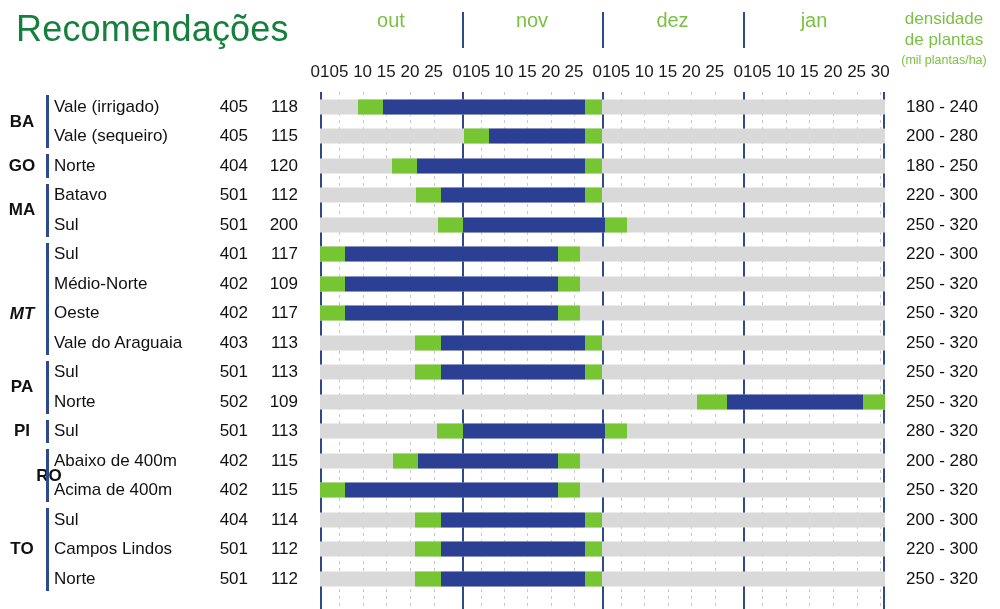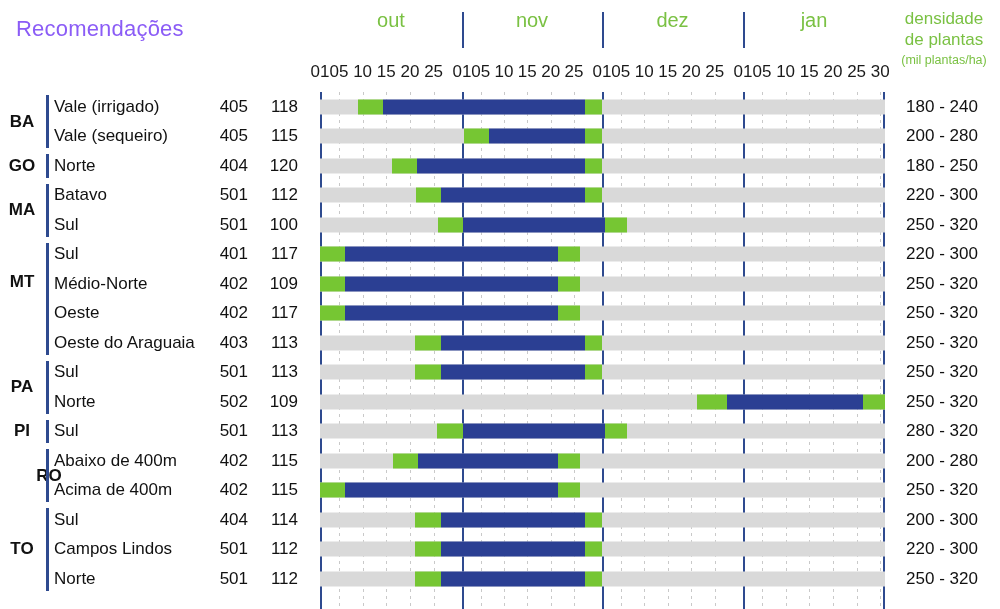--- a/index.html
+++ b/index.html
@@ -13,22 +13,22 @@
   }
 
   
 
   #page { position:relative; width:1000px; height:609px; }
 
   
   .header { position:absolute; left:0; top:0; width:1000px; height:92px; }
 
   .title {
-    position:absolute; left:16px; top:16px;
-    font-size:22px; color:#8b5cf6; letter-spacing:.2px;
+    position:absolute; left:16px; top:8px;
+    font-size:36px; color:#15803d; letter-spacing:.2px;
     white-space:nowrap;
   }
 
   .ciclo-block {
     position:absolute; left:196px; top:8px; width:114px;
     text-align:right; color:#7ac143; font-size:17px; line-height:20px;
   }
   .ciclo-block .l1 { display:block; }
   .ciclo-block .l2 { display:block; }
   .ciclo-block .l3 { display:block; font-size:15px; }
@@ -233,30 +233,30 @@
         <div class="track">
           <div class="seg green" style="left: 96px; width: 25px;"></div>
           <div class="seg blue" style="left: 121px; width: 144px;"></div>
           <div class="seg green" style="left: 265px; width: 17px;"></div>
         </div>
         <div class="dens">220 - 300</div>
       </div>
       <div class="row">
         <div class="region">Sul</div>
         <div class="micro">501</div>
-        <div class="ciclo">100</div>
+        <div class="ciclo">200</div>
         <div class="track">
           <div class="seg green" style="left: 118px; width: 25px;"></div>
           <div class="seg blue" style="left: 143px; width: 142px;"></div>
           <div class="seg green" style="left: 285px; width: 22px;"></div>
         </div>
         <div class="dens">250 - 320</div>
       </div>
       <div class="row">
-        <div class="uf" style="top: 42px;">MT</div>
+        <div class="uf" style="top: 74px; font-style: italic;">MT</div>
         <div class="uf-bar" style="top: 3px; height: 112px;"></div>
         <div class="region">Sul</div>
         <div class="micro">401</div>
         <div class="ciclo">117</div>
         <div class="track">
           <div class="seg green" style="left: 0px; width: 25px;"></div>
           <div class="seg blue" style="left: 25px; width: 213px;"></div>
           <div class="seg green" style="left: 238px; width: 22px;"></div>
         </div>
         <div class="dens">220 - 300</div>
@@ -277,21 +277,21 @@
         <div class="micro">402</div>
         <div class="ciclo">117</div>
         <div class="track">
           <div class="seg green" style="left: 0px; width: 25px;"></div>
           <div class="seg blue" style="left: 25px; width: 213px;"></div>
           <div class="seg green" style="left: 238px; width: 22px;"></div>
         </div>
         <div class="dens">250 - 320</div>
       </div>
       <div class="row">
-        <div class="region">Oeste do Araguaia</div>
+        <div class="region">Vale do Araguaia</div>
         <div class="micro">403</div>
         <div class="ciclo">113</div>
         <div class="track">
           <div class="seg green" style="left: 95px; width: 26px;"></div>
           <div class="seg blue" style="left: 121px; width: 144px;"></div>
           <div class="seg green" style="left: 265px; width: 17px;"></div>
         </div>
         <div class="dens">250 - 320</div>
       </div>
       <div class="row">

